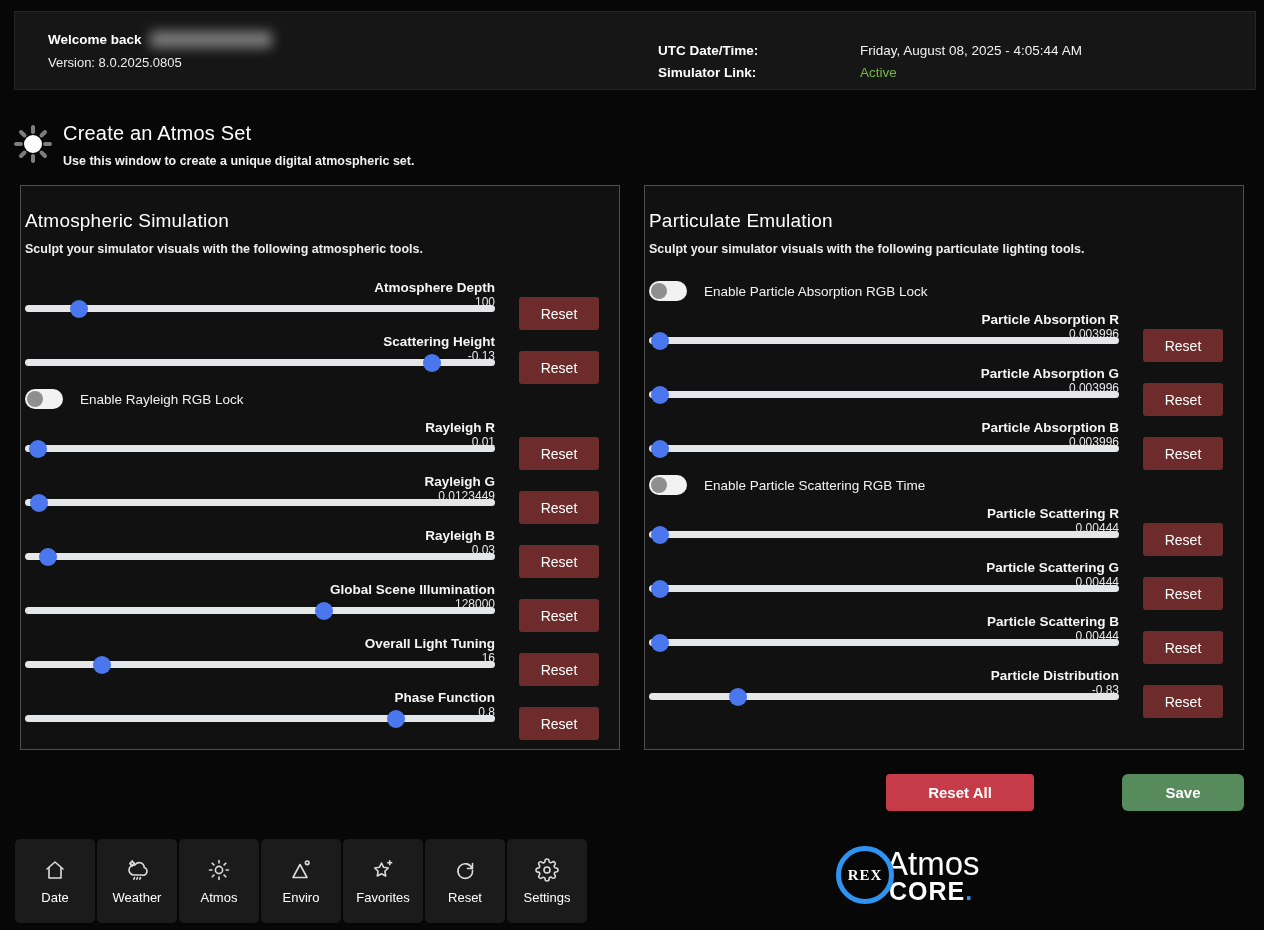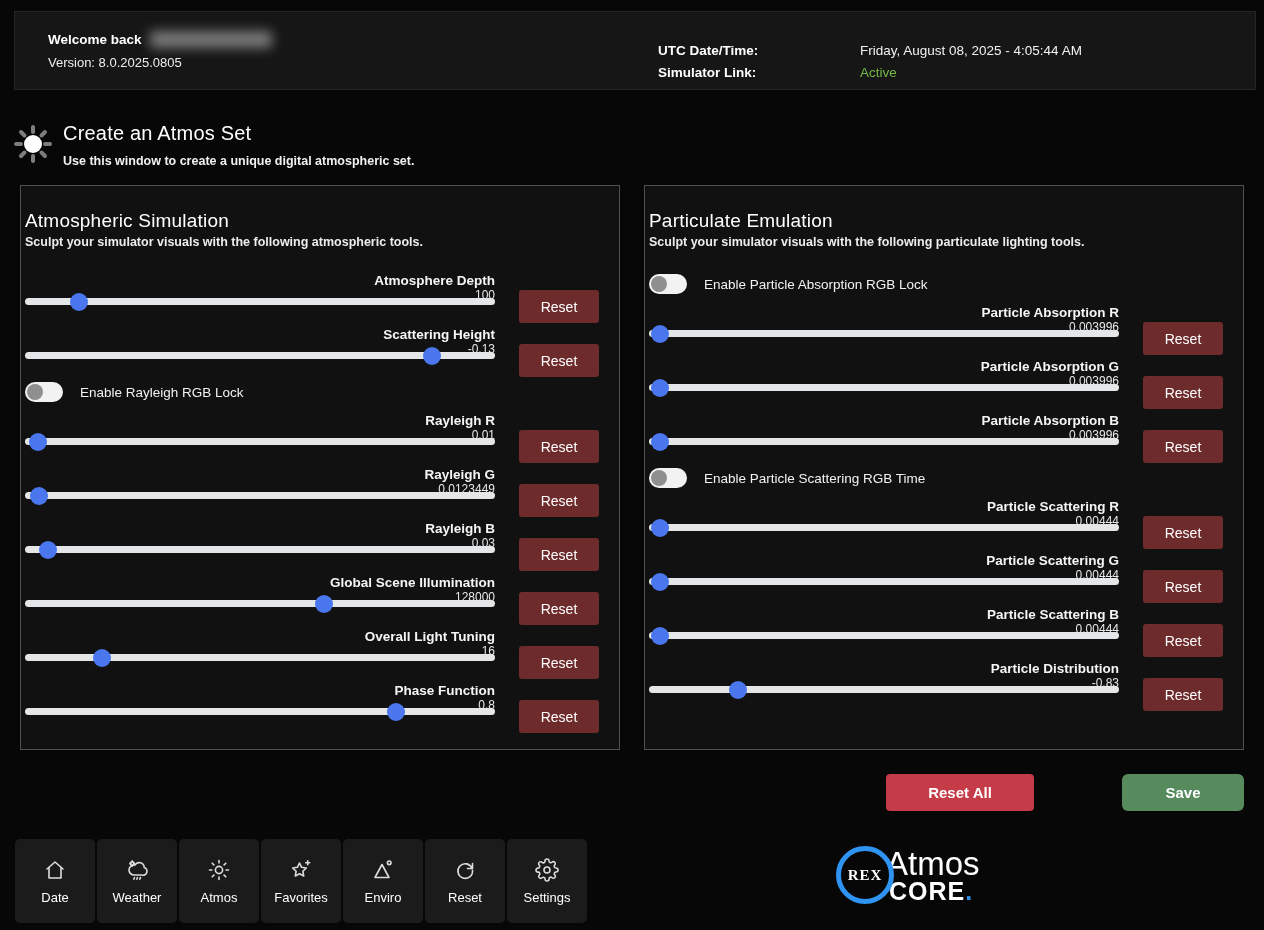--- a/index.html
+++ b/index.html
@@ -26,21 +26,21 @@
   .title-icon { width:40px; height:44px; margin-right:10px; }
   .title-texts .page-title { font-size:20px; font-weight:400; letter-spacing:.2px; }
   .title-texts .page-subtitle { font-size:12.5px; font-weight:bold; margin-top:9px; color:#f0f0f0; }
 
   
   .panel { position:absolute; top:185px; width:600px; height:565px; background:#111;
            border:1px solid #4f4f4f; padding:24px 20px 0 4px; }
   .panel-left { left:20px; }
   .panel-right { left:644px; }
   .panel-title { font-size:19px; font-weight:400; letter-spacing:.2px; }
-  .panel-subtitle { font-size:12.5px; font-weight:bold; margin-top:3px; color:#ededed; }
+  .panel-subtitle { font-size:12.5px; font-weight:bold; margin-top:10px; color:#ededed; }
   .rows { margin-top:24px; }
 
   
   .s-row { position:relative; padding-right:104px; margin-bottom:16px; }
   .s-head { display:flex; justify-content:space-between; align-items:flex-end; height:19px;flex-direction:column; }
   .s-label { font-size:13.5px; font-weight:bold; color:#f5f5f5; }
   .s-value { font-size:12px; color:#e8e8e8; }
   .s-track-wrap { height:19px; display:flex; align-items:center; }
   .s-track { position:relative; width:100%; height:7px; border-radius:4px; background:#e4e6e8; cursor:pointer; }
   .s-thumb { position:absolute; top:50%; width:18px; height:18px; border-radius:50%;
@@ -368,35 +368,35 @@
           <circle cx="12" cy="12" r="3.6"></circle>
           <path d="M12 2.5v2.4M12 19.1v2.4M2.5 12h2.4M19.1 12h2.4M5.2 5.2l1.7 1.7M17.1 17.1l1.7 1.7M5.2 18.8l1.7-1.7M17.1 6.9l1.7-1.7"></path>
         </svg>
       </span>
       <span class="nav-label">Atmos</span>
     </div>
 
     <div class="nav-tile">
       <span class="nav-icon">
         <svg viewBox="0 0 24 24" width="24" height="24">
+          <path d="M4 19.5h14L11 6.5z"></path>
+          <circle cx="18.2" cy="4.8" r="1.8"></circle>
+        </svg>
+      </span>
+      <span class="nav-label">Enviro</span>
+    </div>
+
+    <div class="nav-tile">
+      <span class="nav-icon">
+        <svg viewBox="0 0 24 24" width="24" height="24">
           <path d="M10.5 5l2.1 4.3 4.7.7-3.4 3.3.8 4.7-4.2-2.2-4.2 2.2.8-4.7L3.7 10l4.7-.7z"></path>
           <path d="M18.7 2.8v4M16.7 4.8h4"></path>
         </svg>
       </span>
       <span class="nav-label">Favorites</span>
-    </div>
-
-    <div class="nav-tile">
-      <span class="nav-icon">
-        <svg viewBox="0 0 24 24" width="24" height="24">
-          <path d="M4 19.5h14L11 6.5z"></path>
-          <circle cx="18.2" cy="4.8" r="1.8"></circle>
-        </svg>
-      </span>
-      <span class="nav-label">Enviro</span>
     </div>
 
     <div class="nav-tile">
       <span class="nav-icon">
         <svg viewBox="0 0 24 24" width="24" height="24">
           <path d="M19.5 5.5v5h-5"></path>
           <path d="M19 10.3a7.3 7.3 0 1 0 .5 2"></path>
         </svg>
       </span>
       <span class="nav-label">Reset</span>

